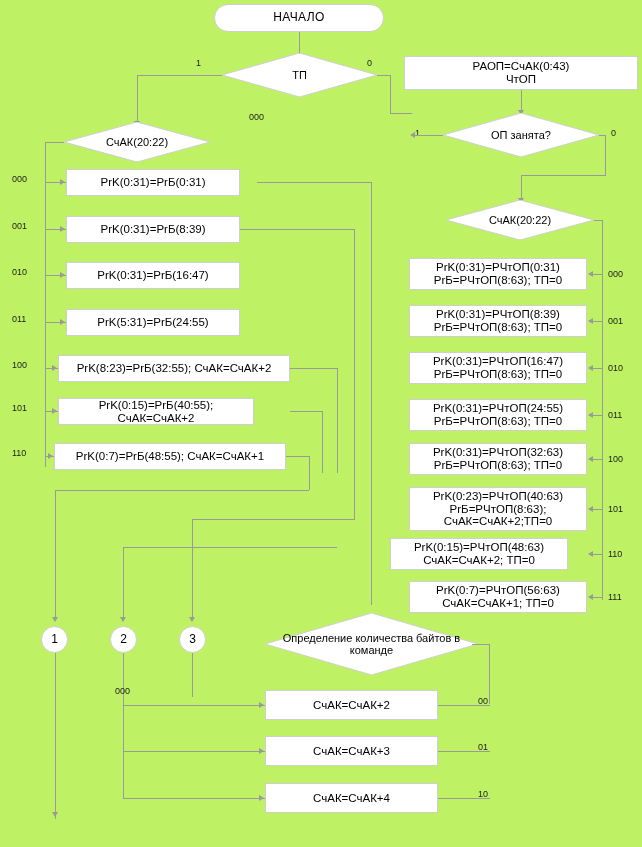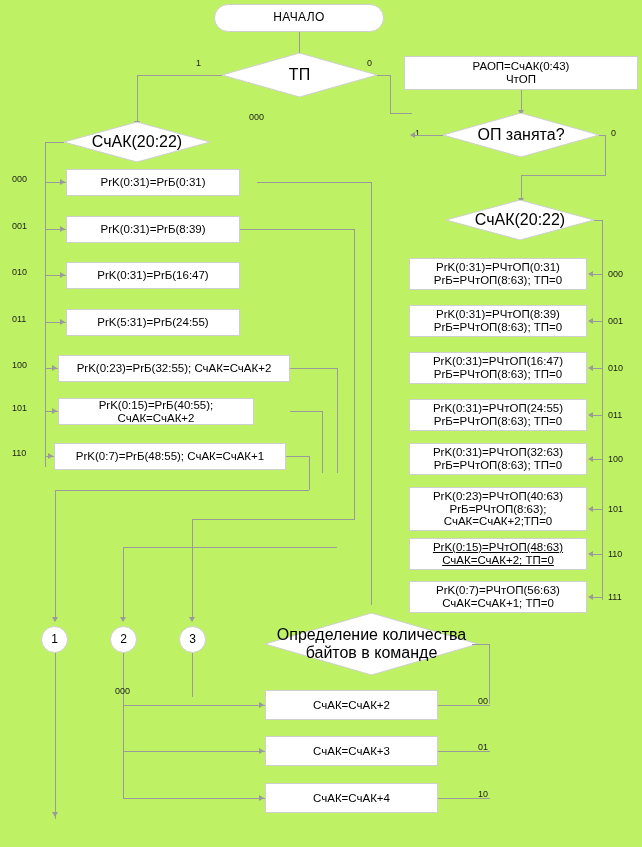--- a/index.html
+++ b/index.html
@@ -12,21 +12,21 @@
         line-height:1.12;}
   .proc{border:1px solid #cfcfcf;font-size:11.5px;padding:2px 4px;}
   .term{border-radius:999px;border:1px solid #cfcfcf;font-size:12px;letter-spacing:.4px;}
   .conn{border-radius:50%;border:1px solid #cfcfcf;font-size:12px;}
 
   
   .dec{position:absolute;}
   .dec .dia{position:absolute;inset:0;}
   .dec .dia svg{display:block;width:100%;height:100%;}
   .dec .lab{position:absolute;inset:0;display:flex;align-items:center;justify-content:center;
-            text-align:center;color:#000;font-size:16px;line-height:1.1;padding:0 6px;
+            text-align:center;color:#000;font-size:11px;line-height:1.1;padding:0 6px;
             box-sizing:border-box;}
 
   
   .ln{position:absolute;background:#9a9a9a;}
   .lnh{height:1px;}
   .lnv{width:1px;}
   .arw{position:absolute;width:0;height:0;}
   .arw.down{border-left:3.5px solid transparent;border-right:3.5px solid transparent;border-top:5px solid #9a9a9a;}
   .arw.right{border-top:3.5px solid transparent;border-bottom:3.5px solid transparent;border-left:5px solid #9a9a9a;}
   .arw.left{border-top:3.5px solid transparent;border-bottom:3.5px solid transparent;border-right:5px solid #9a9a9a;}
@@ -126,21 +126,21 @@
   <div class="node proc" style="left:66px;top:262px;width:174px;height:27px;">PrK(0:31)=PrБ(16:47)</div>
   <div class="elab" style="left:12px;top:267px;">010</div>
   <div class="ln lnh" style="left:45px;top:275px;width:21px;"></div>
   <div class="arw right" style="left:60px;top:271.5px;"></div>
 
   <div class="node proc" style="left:66px;top:309px;width:174px;height:27px;">PrK(5:31)=PrБ(24:55)</div>
   <div class="elab" style="left:12px;top:314px;">011</div>
   <div class="ln lnh" style="left:45px;top:322px;width:21px;"></div>
   <div class="arw right" style="left:60px;top:318.5px;"></div>
 
-  <div class="node proc" style="left:58px;top:355px;width:232px;height:27px;">PrK(0:23)=PrБ(32:55); СчАК=СчАК+2</div>
+  <div class="node proc" style="left:58px;top:355px;width:232px;height:27px;">PrK(8:23)=PrБ(32:55); СчАК=СчАК+2</div>
   <div class="elab" style="left:12px;top:360px;">100</div>
   <div class="ln lnh" style="left:45px;top:368px;width:13px;"></div>
   <div class="arw right" style="left:52px;top:364.5px;"></div>
 
   <div class="node proc" style="left:58px;top:398px;width:196px;height:27px;">PrK(0:15)=PrБ(40:55); СчАК=СчАК+2</div>
   <div class="elab" style="left:12px;top:403px;">101</div>
   <div class="ln lnh" style="left:45px;top:411px;width:13px;"></div>
   <div class="arw right" style="left:52px;top:407.5px;"></div>
 
   <div class="node proc" style="left:54px;top:443px;width:232px;height:27px;">PrK(0:7)=PrБ(48:55); СчАК=СчАК+1</div>
@@ -204,21 +204,21 @@
   <div class="ln lnh" style="left:592px;top:459px;width:10px;"></div>
   <div class="arw left" style="left:588px;top:455.5px;"></div>
 
   <div class="node proc" style="left:409px;top:487px;width:178px;height:44px;white-space:pre-line;">PrK(0:23)=РЧтОП(40:63)
 PrБ=РЧтОП(8:63);
 СчАК=СчАК+2;ТП=0</div>
   <div class="elab" style="left:608px;top:504px;">101</div>
   <div class="ln lnh" style="left:592px;top:509px;width:10px;"></div>
   <div class="arw left" style="left:588px;top:505.5px;"></div>
 
-  <div class="node proc" style="left:409px;top:538px;width:178px;height:32px;white-space:pre-line;text-decoration:underline;">PrK(0:15)=РЧтОП(48:63)
+  <div class="node proc" style="left:390px;top:538px;width:178px;height:32px;white-space:pre-line;">PrK(0:15)=РЧтОП(48:63)
 СчАК=СчАК+2; ТП=0</div>
   <div class="elab" style="left:608px;top:549px;">110</div>
   <div class="ln lnh" style="left:592px;top:554px;width:10px;"></div>
   <div class="arw left" style="left:588px;top:550.5px;"></div>
 
   <div class="node proc" style="left:409px;top:581px;width:178px;height:32px;white-space:pre-line;">PrK(0:7)=РЧтОП(56:63)
 СчАК=СчАК+1; ТП=0</div>
   <div class="elab" style="left:608px;top:592px;">111</div>
   <div class="ln lnh" style="left:592px;top:597px;width:10px;"></div>
   <div class="arw left" style="left:588px;top:593.5px;"></div>

